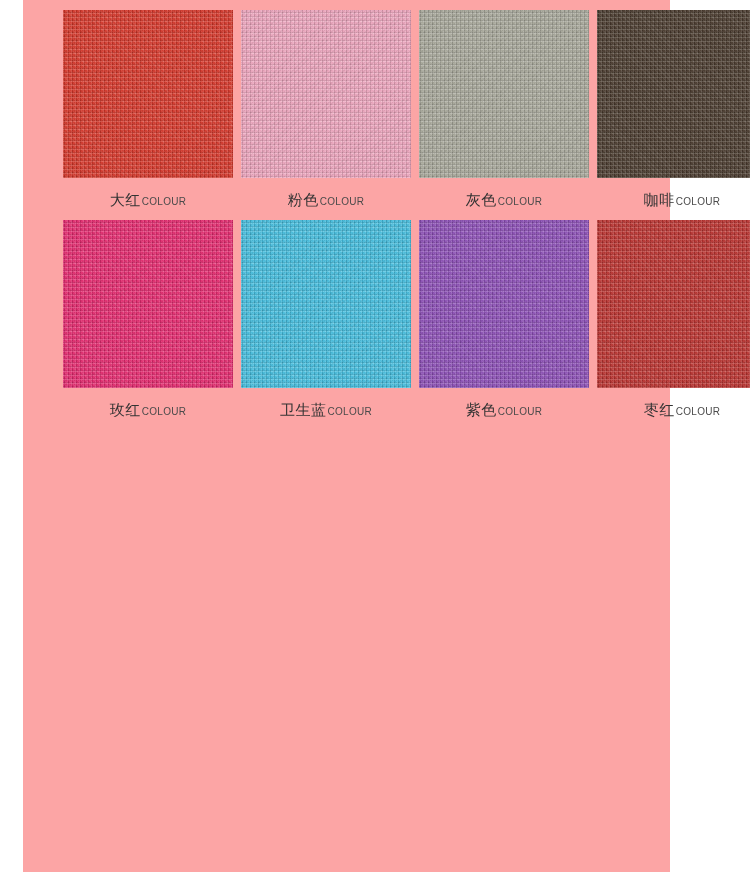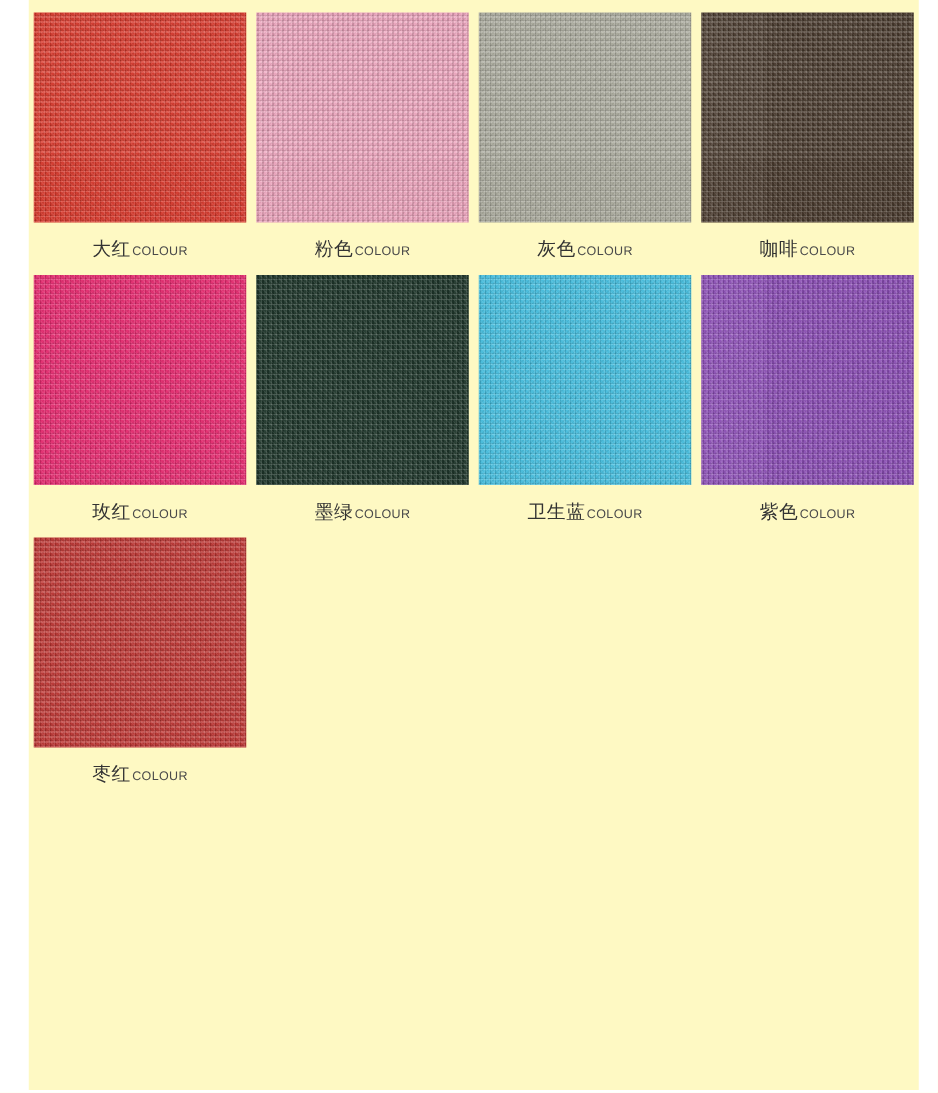--- a/index.html
+++ b/index.html
@@ -20,24 +20,25 @@
     width: 750px;
     height: 874px;
     background: #ffffff;
     box-sizing: border-box;
   }
 
   .panel-inner {
     position: absolute;
     left: 23px;
     top: 0px;
-    width: 712px;
+    width: 647px;
     height: 872px;
-    background: #fef9c3;
+    background: #fca5a5;
     box-sizing: border-box;
+    padding-left: 36px;
   }
 
   .swatch-grid {
     display: grid;
     grid-template-columns: repeat(4, 1fr);
     grid-template-rows: repeat(4, 210px);
     width: 712px;
   }
 
   .swatch-card {
@@ -138,24 +139,20 @@
         </div>
         <div class="swatch-card">
           <div class="swatch-chip" style="background-color: rgb(74, 59, 46);"></div>
           <div class="swatch-caption"><span class="caption-cn">咖啡</span><span class="caption-en">COLOUR</span></div>
         </div>
         <div class="swatch-card">
           <div class="swatch-chip" style="background-color: rgb(231, 42, 112);"></div>
           <div class="swatch-caption"><span class="caption-cn">玫红</span><span class="caption-en">COLOUR</span></div>
         </div>
         <div class="swatch-card">
-          <div class="swatch-chip" style="background-color: rgb(32, 56, 44);"></div>
-          <div class="swatch-caption"><span class="caption-cn">墨绿</span><span class="caption-en">COLOUR</span></div>
-        </div>
-        <div class="swatch-card">
           <div class="swatch-chip" style="background-color: rgb(69, 191, 224);"></div>
           <div class="swatch-caption"><span class="caption-cn">卫生蓝</span><span class="caption-en">COLOUR</span></div>
         </div>
         <div class="swatch-card">
           <div class="swatch-chip" style="background-color: rgb(141, 79, 184);"></div>
           <div class="swatch-caption"><span class="caption-cn">紫色</span><span class="caption-en">COLOUR</span></div>
         </div>
         <div class="swatch-card">
           <div class="swatch-chip" style="background-color: rgb(189, 51, 48);"></div>
           <div class="swatch-caption"><span class="caption-cn">枣红</span><span class="caption-en">COLOUR</span></div>

